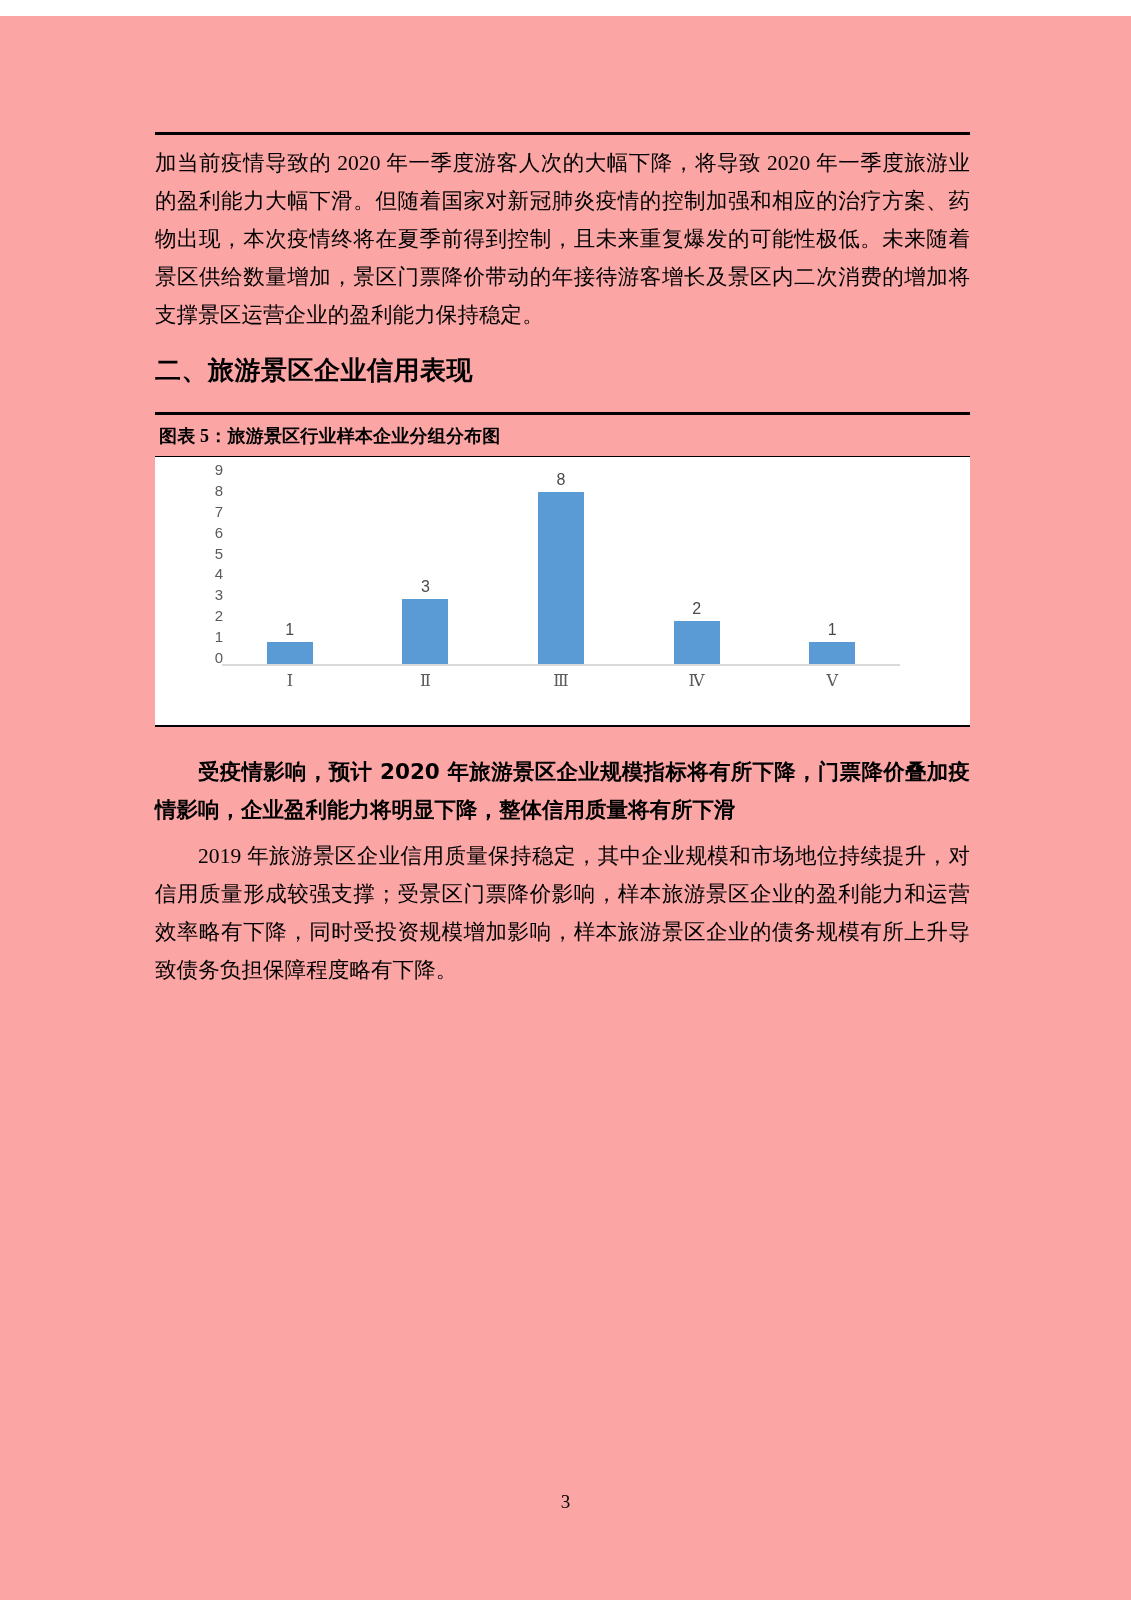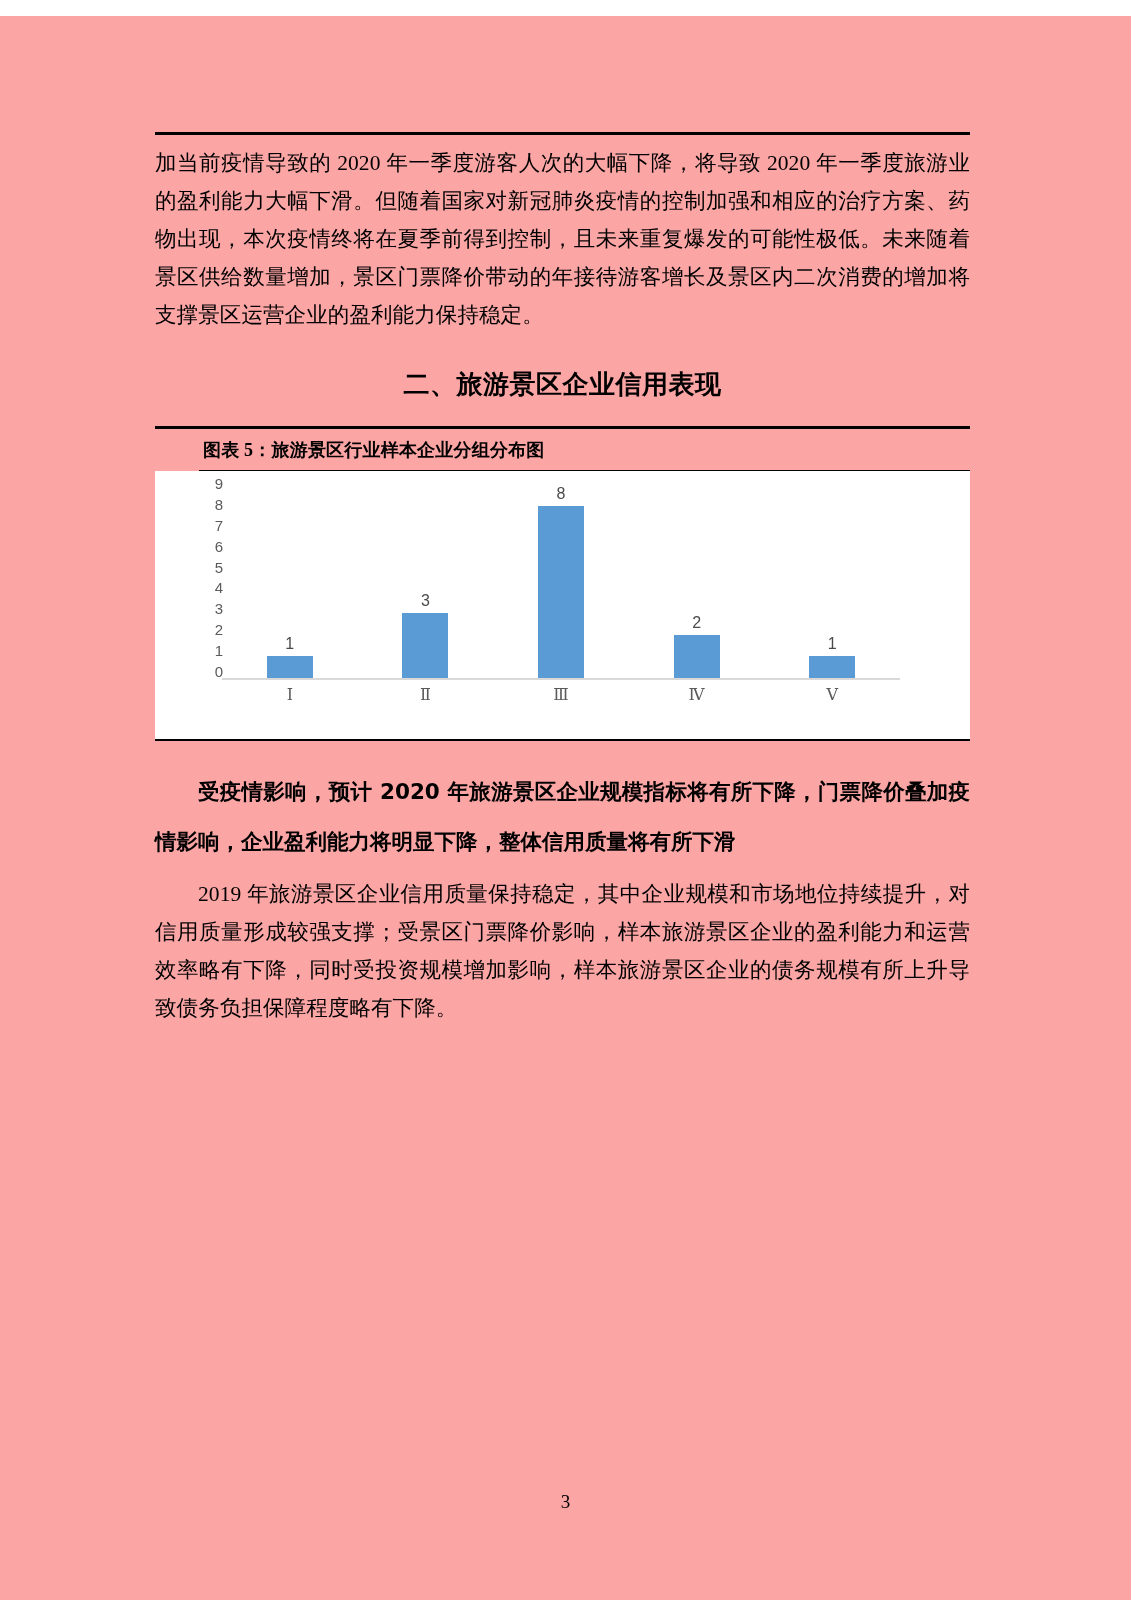--- a/index.html
+++ b/index.html
@@ -46,45 +46,43 @@
     margin: 0;
     font-size: 21.5px;
     line-height: 38px;
     text-align: justify;
     text-justify: inter-ideograph;
     letter-spacing: 0.1px;
   }
   p.indent2 { text-indent: 2em; }
 
   h2.section-heading {
-    margin: 30px 0 12px 0;
+    margin: 16px 0 12px 0;
     font-family: "DejaVu Sans", "Liberation Sans", sans-serif;
     font-size: 26px;
     font-weight: bold;
     line-height: 40px;
     letter-spacing: 0.5px;
-    text-align: center;
   }
 
   
   .figure-block {
     margin-top: 22px;
     border-top: 3px solid #000;
     border-bottom: 2px solid #000;
     width: 815px;
     box-sizing: border-box;
   }
   .figure-caption {
     font-size: 18px;
     line-height: 22px;
     font-weight: bold;
     padding: 10px 4px 9px 4px;
     border-bottom: 1px solid #000;
     letter-spacing: 0.2px;
-    margin-left: 44px;
   }
 
   
   .chart-area {
     position: relative;
     height: 268px;
     width: 815px;
     background: #fff;
   }
   .chart-inner {
@@ -160,21 +158,21 @@
     font-family: "Liberation Serif", "DejaVu Serif", serif;
     font-size: 16px;
     color: #5a5a5a;
   }
 
   
   .after-figure { margin-top: 26px; }
   p.bold-lead {
     margin: 0;
     font-size: 21.5px;
-    line-height: 50px;
+    line-height: 38px;
     font-weight: bold;
     text-align: justify;
     text-justify: inter-ideograph;
     text-indent: 2em;
     font-family: "DejaVu Sans", "Liberation Sans", sans-serif;
   }
   p.para-gap { margin-top: 8px; }
 
   
   .page-number {

